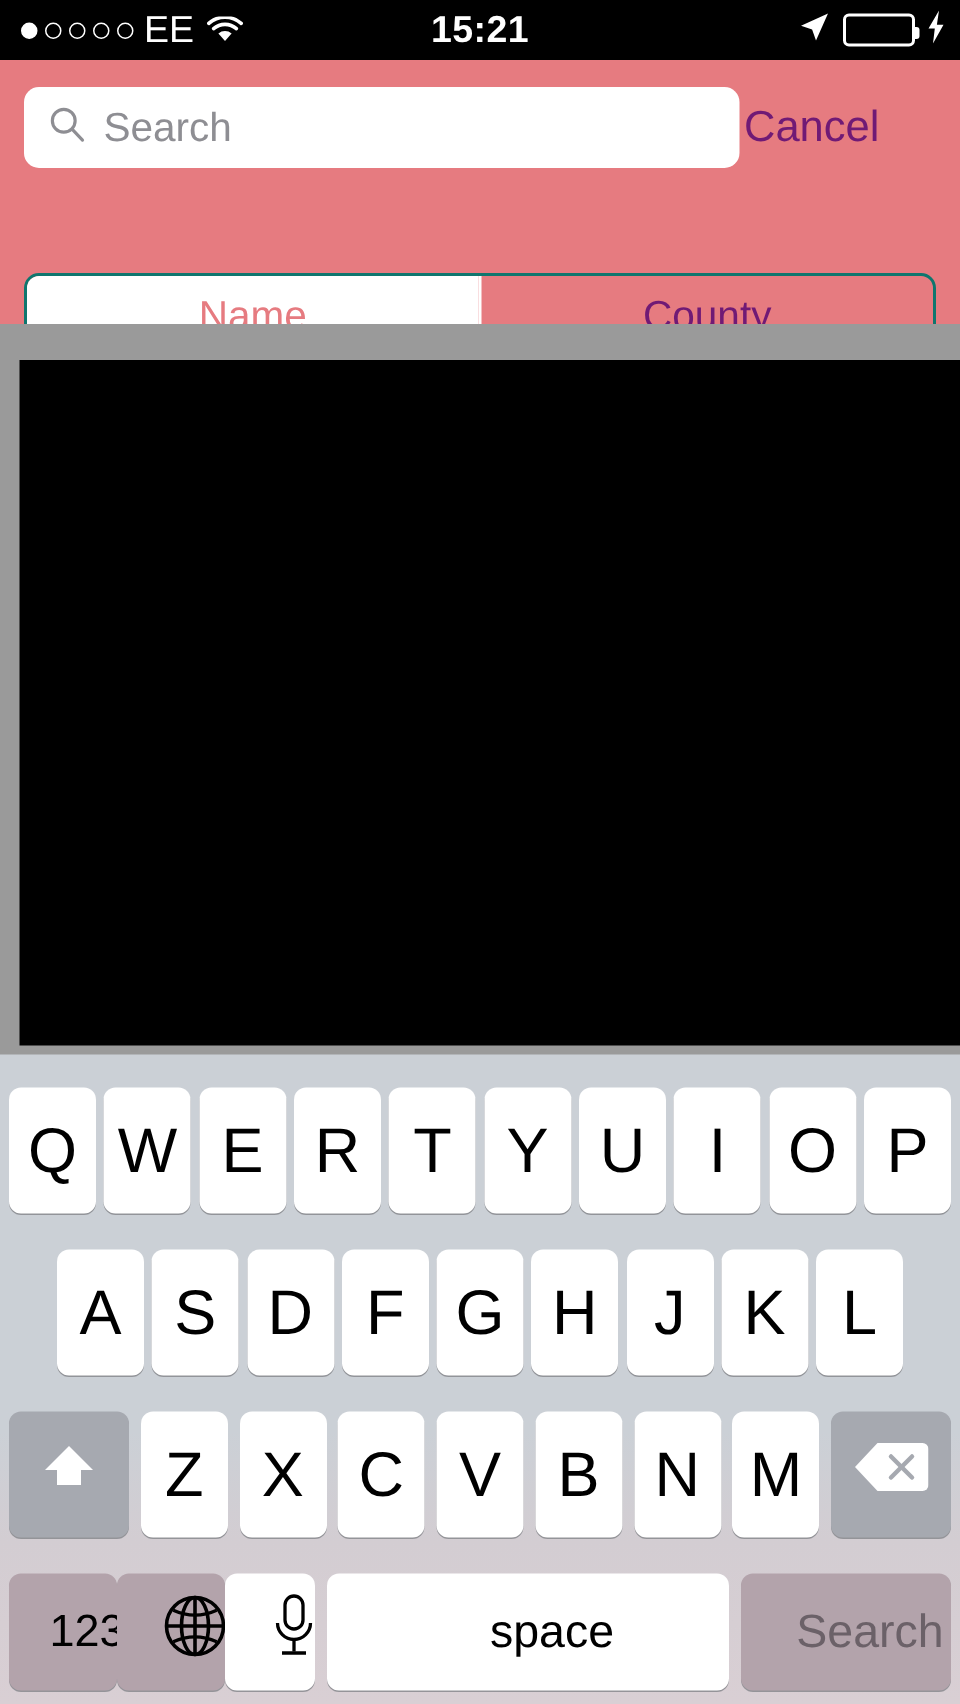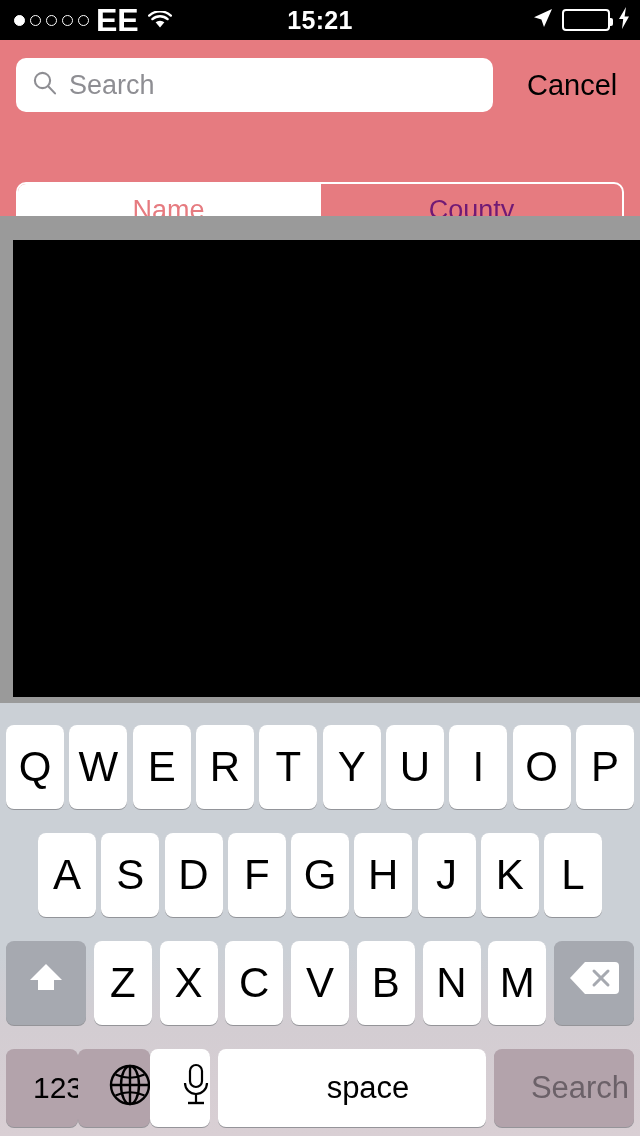--- a/index.html
+++ b/index.html
@@ -38,24 +38,24 @@
   }
   .sig-dots { display: flex; align-items: center; gap: 5px; }
   .dot {
     width: 11px; height: 11px;
     border-radius: 50%;
     border: 1.6px solid #fff;
     box-sizing: border-box;
   }
   .dot.filled { background: #fff; }
   .carrier {
-    font-size: 32px;
+    font-size: 25px;
     letter-spacing: 0px;
     line-height: 1;
-    font-weight: 700;
+    font-weight: 400;
   }
   .wifi {
     width: 24px; height: 18px;
     position: relative;
     margin-left: 2px;
   }
   .sb-center {
     position: absolute;
     left: 0; top: 0;
     width: 640px; height: 40px;
@@ -122,36 +122,36 @@
     box-sizing: border-box;
     padding-left: 16px;
     gap: 11px;
   }
   #search-placeholder {
     font-size: 27px;
     color: #8e8e93;
     line-height: 1;
   }
   #cancel-button {
-    margin-left: 34px;
+    margin-left: 3px;
     font-size: 29px;
-    color: #000000;
+    color: #701a75;
     line-height: 1;
     background: none;
     border: none;
     padding: 0;
     font-family: inherit;
     cursor: pointer;
   }
   #segmented-control {
     position: absolute;
     left: 16px; top: 142px;
     width: 608px;
     height: 56px;
-    border: 2px solid #ffffff;
+    border: 2px solid #0f766e;
     border-radius: 10px;
     box-sizing: border-box;
     display: flex;
     overflow: hidden;
   }
   .seg {
     flex: 1;
     display: flex;
     align-items: center;
     justify-content: center;

